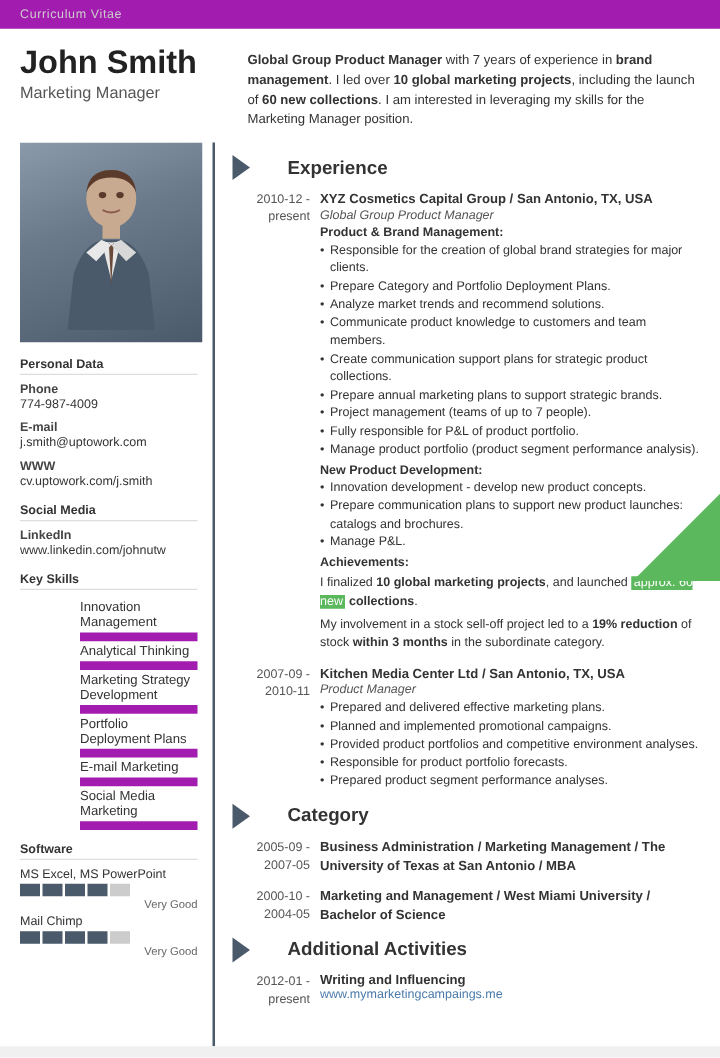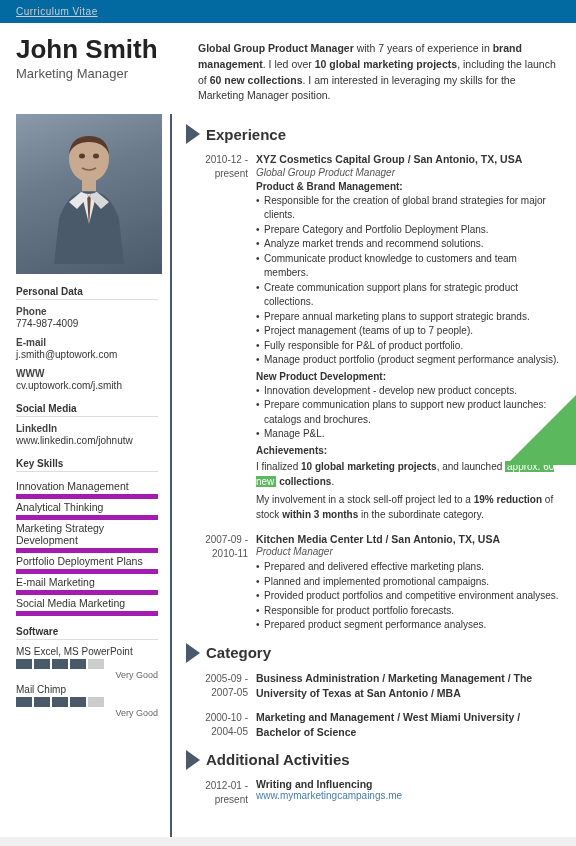--- a/index.html
+++ b/index.html
@@ -11,26 +11,25 @@
       background: #f0f0f0;
       color: #333;
     }
     .page {
       width: 576px;
       background: #fff;
       position: relative;
       overflow: hidden;
     }
     .header-bar {
-      background: #0369a1;
+      background: #a21caf;
       color: #ccc;
       font-size: 10px;
       padding: 6px 16px;
       letter-spacing: 0.5px;
-      text-decoration: underline;
     }
     .top-section {
       display: flex;
       padding: 12px 16px 10px 16px;
       gap: 12px;
       align-items: flex-start;
     }
     .left-col {
       width: 170px;
       flex-shrink: 0;
@@ -111,21 +110,22 @@
       line-height: 1.4;
     }
     .skills-list {
       list-style: none;
       margin-top: 4px;
     }
     .skills-list li {
       font-size: 10.5px;
       color: #333;
       padding: 2px 0;
-      border-bottom: 5px solid #a21caf;
+      border-bottom: 7px solid #a21caf;
+      margin-left: 48px;
     }
     .skill-bar-container {
       margin-top: 4px;
     }
     .skill-name {
       font-size: 10px;
       color: #333;
     }
     .skill-bars {
       display: flex;
@@ -152,20 +152,21 @@
       flex: 1;
       padding: 0 14px 20px 14px;
       border-left: 2px solid #4a5a6a;
       margin-left: 0;
     }
     .section-header {
       display: flex;
       align-items: center;
       margin-bottom: 8px;
       margin-top: 10px;
+      gap: 24px;
     }
     .section-arrow {
       width: 0;
       height: 0;
       border-top: 10px solid transparent;
       border-bottom: 10px solid transparent;
       border-left: 14px solid #4a5a6a;
       margin-right: 6px;
       flex-shrink: 0;
     }

